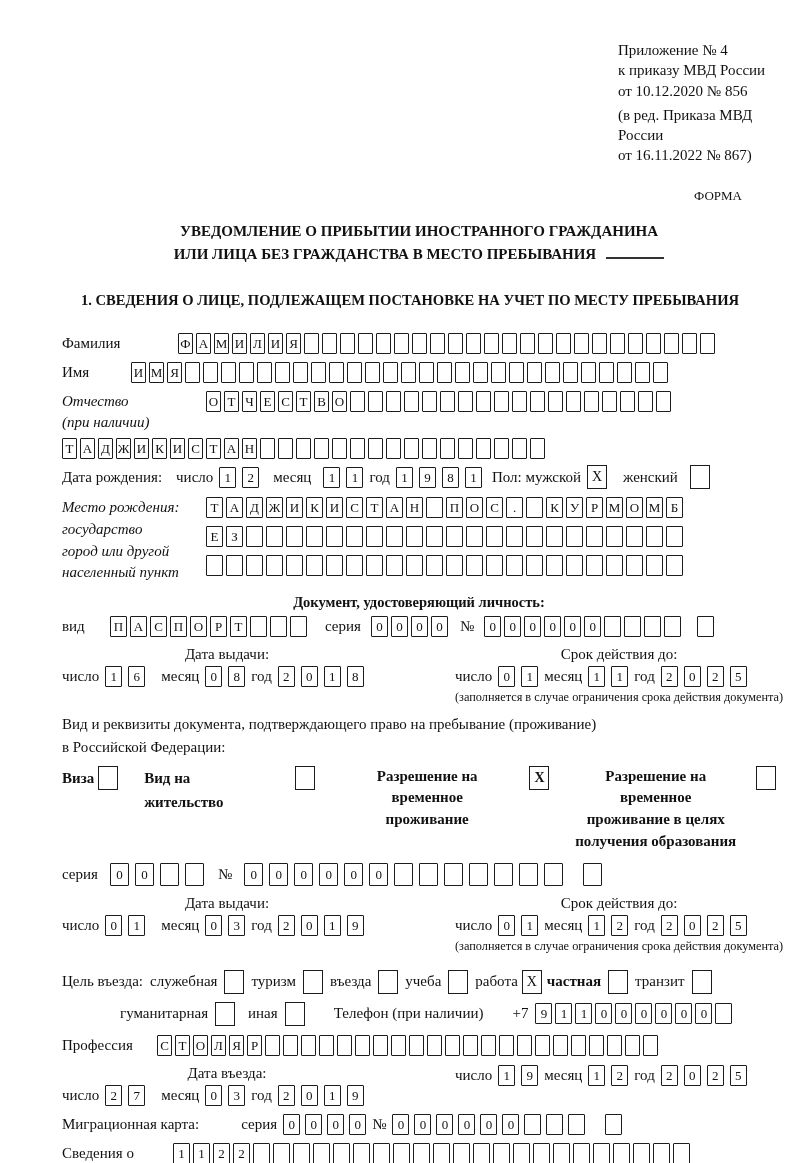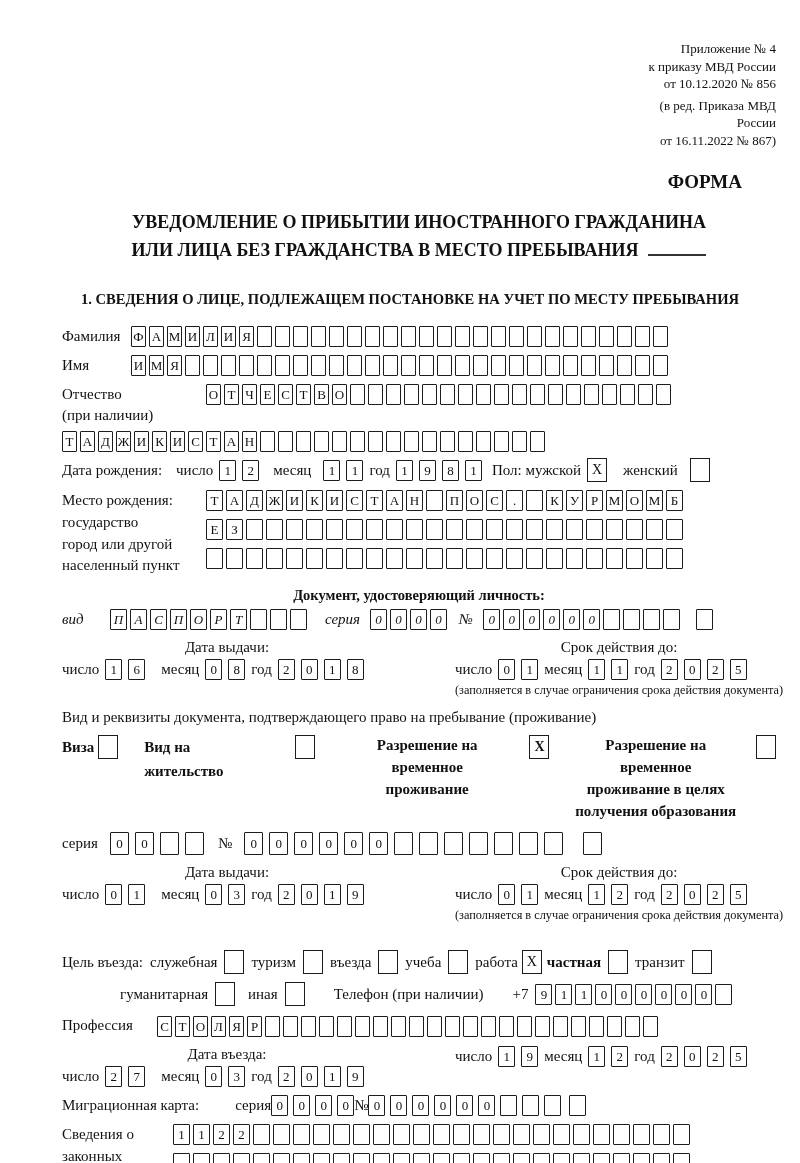--- a/index.html
+++ b/index.html
@@ -5,33 +5,33 @@
   * { margin:0; padding:0; box-sizing:border-box; }
   html,body { background:#fff; }
   body {
     width:800px; height:1163px; overflow:hidden;
     font-family:"Liberation Serif","DejaVu Serif",serif;
     color:#111; font-size:15px;
   }
   .page { padding:40px 24px 0 62px; }
 
   
-  .appendix { margin-left:556px; font-size:13px; line-height:1.35;text-align:right; }
+  .appendix { margin-left:556px; font-size:15px; line-height:1.35; }
   .appendix .gap { height:4px; }
-  .forma { text-align:right; padding-right:34px; font-weight:bold; font-size:19px; margin-top:22px; }
-
-  .title { text-align:center; font-weight:bold; font-size:18px; line-height:1.55; margin-top:16px; }
+  .forma { text-align:right; padding-right:34px; font-weight:normal; font-size:13px; margin-top:22px; }
+
+  .title { text-align:center; font-weight:bold; font-size:15px; line-height:1.55; margin-top:16px; }
   .blank-line { display:inline-block; width:58px; border-bottom:2px solid #333; height:14px; margin-left:10px; }
 
   .sec1 { font-weight:bold; font-size:14.6px; margin-top:26px; margin-left:-18px; text-align:center; }
 
   
   .frow { display:flex; align-items:flex-start; margin-top:7px; }
   .lbl { flex-shrink:0; line-height:1.45; }
-  .lw69 { width:69px; } .lw121 { width:121px; } .lw144 { width:144px; }
+  .lw69 { width:69px; } .lw121 { width:121px; } .lw144 { width:144px;font-style:italic; }
   .lw95 { width:95px; } .lw111 { width:111px; }
 
   .cellrow { display:flex; gap:3px; flex-wrap:nowrap; }
   .cell {
     flex:0 0 auto; width:15px; height:21px; border:1.6px solid #1c1c1c;
     border-radius:1px; text-align:center; line-height:19px; font-size:13px;
     background:#fff;
   }
   .wide .cell, .cell.w { width:17px; }
   .xw .cell { width:19px; height:23px; line-height:21px; }
@@ -76,21 +76,21 @@
 
   <div class="title">
     <div>УВЕДОМЛЕНИЕ О ПРИБЫТИИ ИНОСТРАННОГО ГРАЖДАНИНА</div>
     <div>
       <span>ИЛИ ЛИЦА БЕЗ ГРАЖДАНСТВА В МЕСТО ПРЕБЫВАНИЯ</span><span class="blank-line"></span>
     </div>
   </div>
 
   <div class="sec1">1. СВЕДЕНИЯ О ЛИЦЕ, ПОДЛЕЖАЩЕМ ПОСТАНОВКЕ НА УЧЕТ ПО МЕСТУ ПРЕБЫВАНИЯ</div>
 
-  <div class="frow" style="margin-top:18px;">
+  <div class="frow" style="margin-top:24px;gap:47px;">
     <div class="lbl lw69">Фамилия</div>
     <div class="cellrow">
         <span class="cell">Ф</span>
         <span class="cell">А</span>
         <span class="cell">М</span>
         <span class="cell">И</span>
         <span class="cell">Л</span>
         <span class="cell">И</span>
         <span class="cell">Я</span>
         <span class="cell"></span>
@@ -331,21 +331,21 @@
           <span class="cell"></span>
           <span class="cell"></span>
           <span class="cell"></span>
           <span class="cell"></span>
         </div>
     </div>
   </div>
 
   <div class="doc-header">Документ, удостоверяющий личность:</div>
 
-  <div class="frow inl" style="margin-top:5px; gap:4px; align-items:center;font-style:italic;">
+  <div class="frow inl" style="margin-top:5px; gap:4px; align-items:center;">
     <span class="txt" style="width:44px;">вид</span>
     <span class="cellrow wide">
         <span class="cell">П</span>
         <span class="cell">А</span>
         <span class="cell">С</span>
         <span class="cell">П</span>
         <span class="cell">О</span>
         <span class="cell">Р</span>
         <span class="cell">Т</span>
         <span class="cell"></span>
@@ -421,20 +421,21 @@
             <span class="cell">2</span>
             <span class="cell">5</span>
           </span>
       </div>
       <div class="note">(заполняется в случае ограничения срока действия документа)</div>
     </div>
   </div>
 
   <div style="margin-top:8px; line-height:1.55;">
     <div>Вид и реквизиты документа, подтверждающего право на пребывание (проживание)</div>
+    <div>в Российской Федерации:</div>
   </div>
 
   <div class="frow" style="margin-top:6px; align-items:flex-start;font-weight:bold;">
     <span style="line-height:24px;">Виза</span>
     <span class="cbx" style="margin-left:4px;"></span>
     <span style="margin-left:26px; line-height:24px;">Вид на жительство</span>
     <span class="cbx" style="margin-left:24px;"></span>
     <span style="margin-left:26px; text-align:center; line-height:1.45;">
       <span style="display:block;">Разрешение на временное</span>
       <span style="display:block;">проживание</span>
@@ -519,21 +520,21 @@
             <span class="cell">2</span>
             <span class="cell">0</span>
             <span class="cell">2</span>
             <span class="cell">5</span>
           </span>
       </div>
       <div class="note">(заполняется в случае ограничения срока действия документа)</div>
     </div>
   </div>
 
-  <div class="frow inl" style="margin-top:27px; gap:7px; align-items:center;">
+  <div class="frow inl" style="margin-top:16px; gap:7px; align-items:center;">
     <span class="txt">Цель въезда:</span>
     <span class="txt">служебная</span>
     <span class="cbx"></span>
     <span class="txt">туризм</span>
     <span class="cbx"></span>
     <span class="txt">въезда</span>
     <span class="cbx"></span>
     <span class="txt">учеба</span>
     <span class="cbx"></span>
     <span class="txt">работа</span>
@@ -638,21 +639,21 @@
         <span class="cellrow wide">
             <span class="cell">2</span>
             <span class="cell">0</span>
             <span class="cell">2</span>
             <span class="cell">5</span>
           </span>
       </div>
     </div>
   </div>
 
-  <div class="frow inl" style="margin-top:8px; align-items:center;">
+  <div class="frow inl" style="margin-top:8px; gap:6px; align-items:center;">
     <span class="txt">Миграционная карта:</span>
     <span class="txt" style="margin-left:36px;">серия</span>
     <span class="cellrow wide" style="gap:5px;">
         <span class="cell">0</span>
         <span class="cell">0</span>
         <span class="cell">0</span>
         <span class="cell">0</span>
       </span>
     <span class="txt">№</span>
     <span class="cellrow wide" style="gap:5px;">

